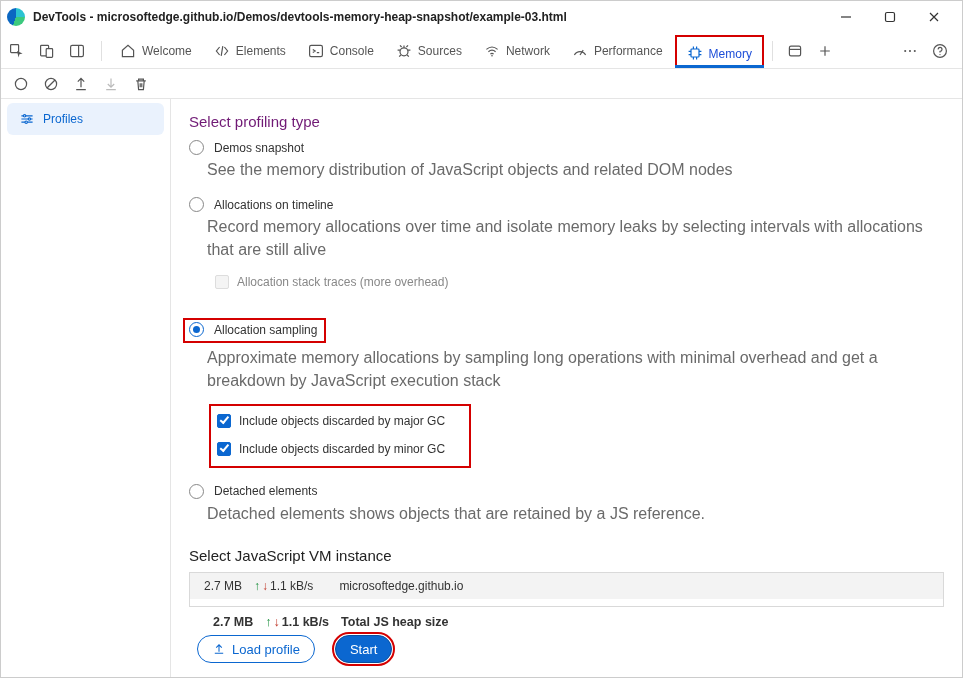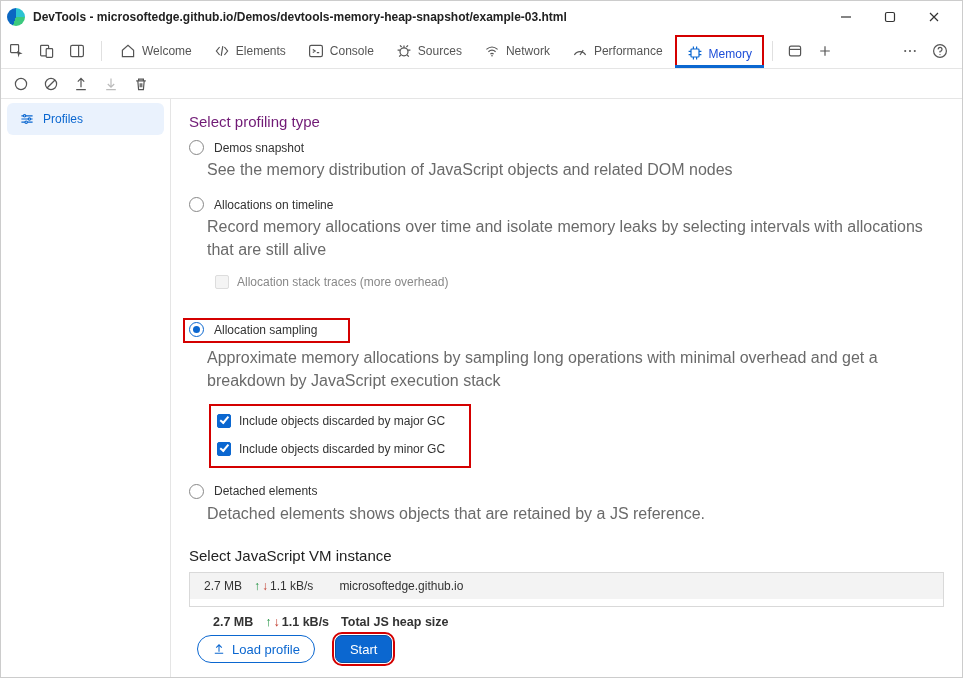--- a/index.html
+++ b/index.html
@@ -59,21 +59,21 @@
   .vm-row { display:flex; align-items:center; gap:12px; padding:6px 14px; background:#f3f3f3; font-size:12px;}
   .arrow-up{color:#1a8f3c;}
   .arrow-down{color:#c0392b;}
 
   .footer-stats { display:flex; align-items:center; gap:12px; padding:8px 0 4px 24px; font-size:12.5px;}
   .footer-stats .bold{font-weight:600;}
   .footer-buttons { display:flex; align-items:center; gap:20px; padding:2px 0 0 8px;}
   .btn { display:inline-flex; align-items:center; gap:6px; height:28px; padding:0 14px; border-radius:14px; font-size:13px; cursor:pointer;}
   .btn.outline { border:1px solid #0b67d0; color:#0b67d0; background:#fff;}
   .btn.primary { background:#0b67d0; color:#fff; border:1px solid #0850a0;}
-  .btn.primary.redring{ outline:2px solid #d40000; outline-offset:1px;border-radius:7px;}
+  .btn.primary.redring{ outline:2px solid #d40000; outline-offset:1px;}
 </style>
 </head>
 <body>
 
 <div class="window">
 
   <div class="titlebar">
     <div class="edge-icon"></div>
     <div class="title">DevTools - microsoftedge.github.io/Demos/devtools-memory-heap-snapshot/example-03.html</div>
     <div class="winbtn">
@@ -238,21 +238,21 @@
           <span>Allocations on timeline</span>
         </label>
         <div class="desc">Record memory allocations over time and isolate memory leaks by selecting intervals with allocations that are still alive</div>
         <div class="subopt">
           <span class="fake-cb disabled"></span>
           <span>Allocation stack traces (more overhead)</span>
         </div>
       </div>
 
       <div class="ptype">
-        <div class="redbox" style="display:inline-flex;flex-direction:column;padding:2px 31px 4px 4px;margin-left:-6px;">
+        <div class="redbox" style="display:inline-flex;flex-direction:column;padding:2px 7px 4px 4px;margin-left:-6px;">
           <label class="radio-row">
             <span class="fake-radio checked">
                 <span class="dot"></span>
               </span>
             <span>Allocation sampling</span>
           </label>
         </div>
         <div class="desc">Approximate memory allocations by sampling long operations with minimal overhead and get a breakdown by JavaScript execution stack</div>
 
         <div class="redbox" style="display:inline-flex;flex-direction:column;margin:12px 0 0 20px;padding:6px 24px 8px 6px;">

